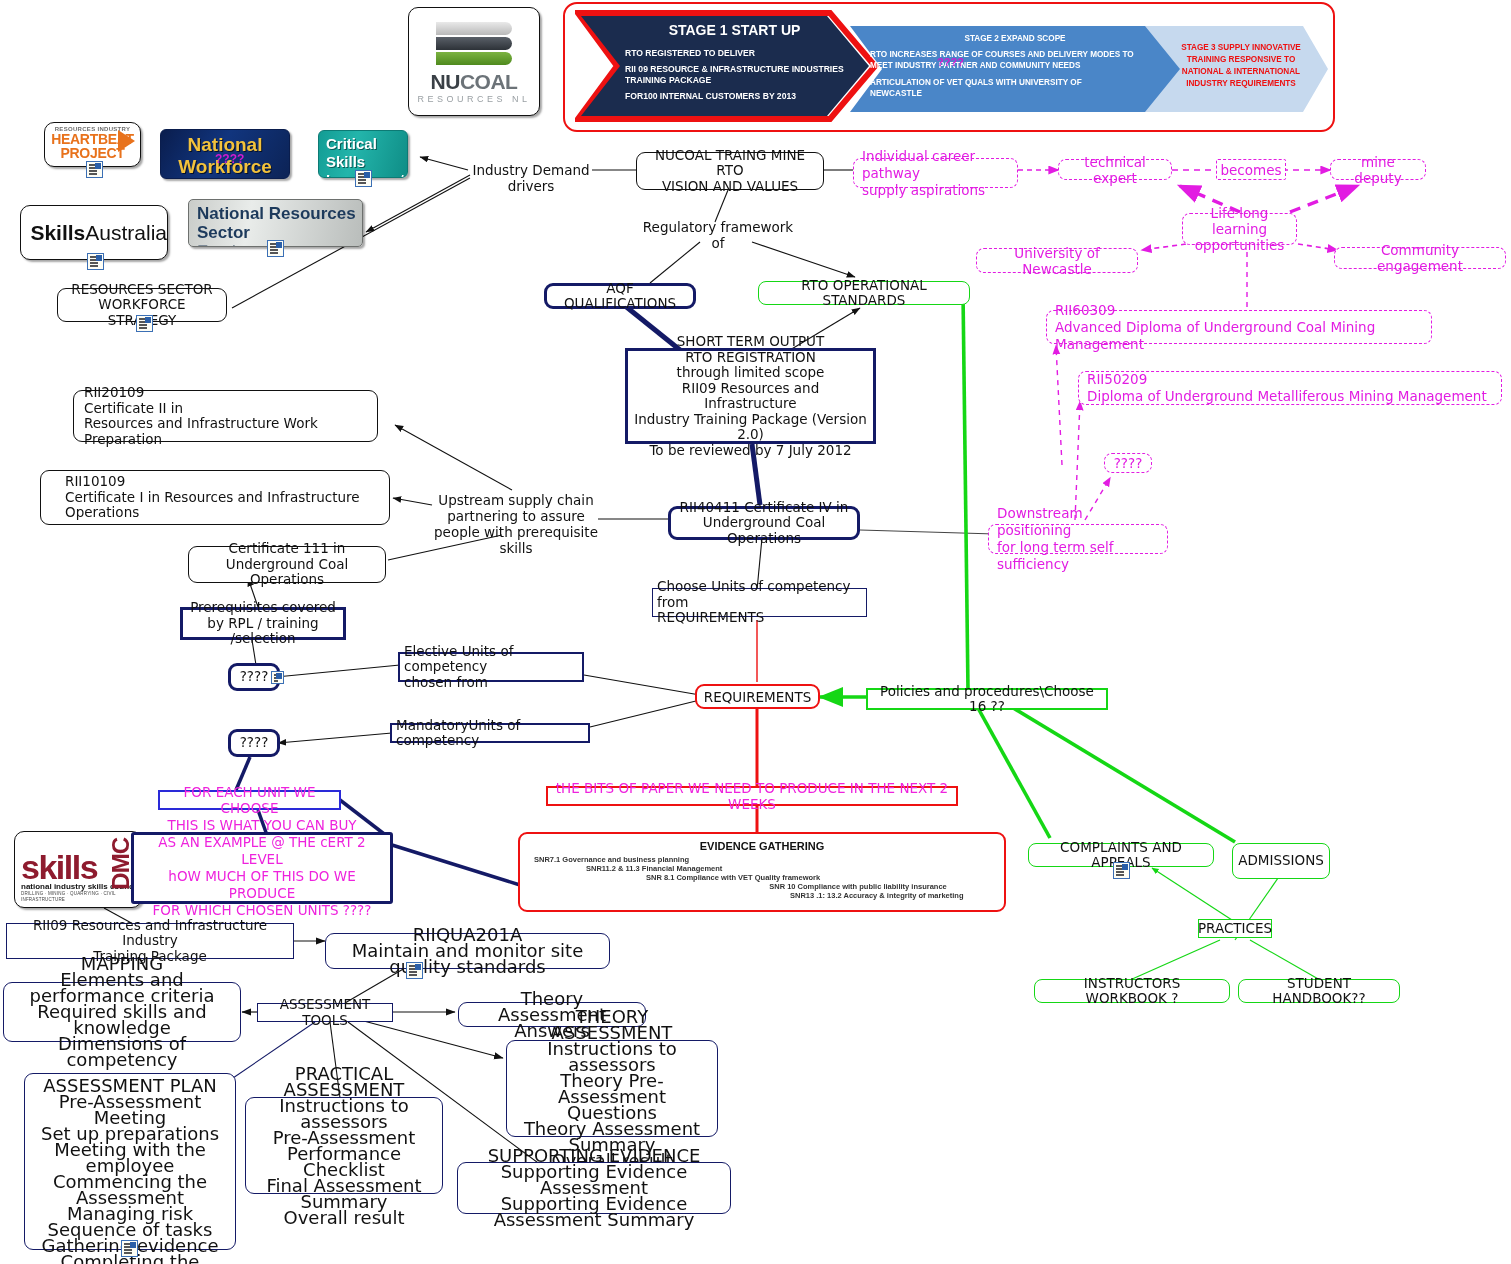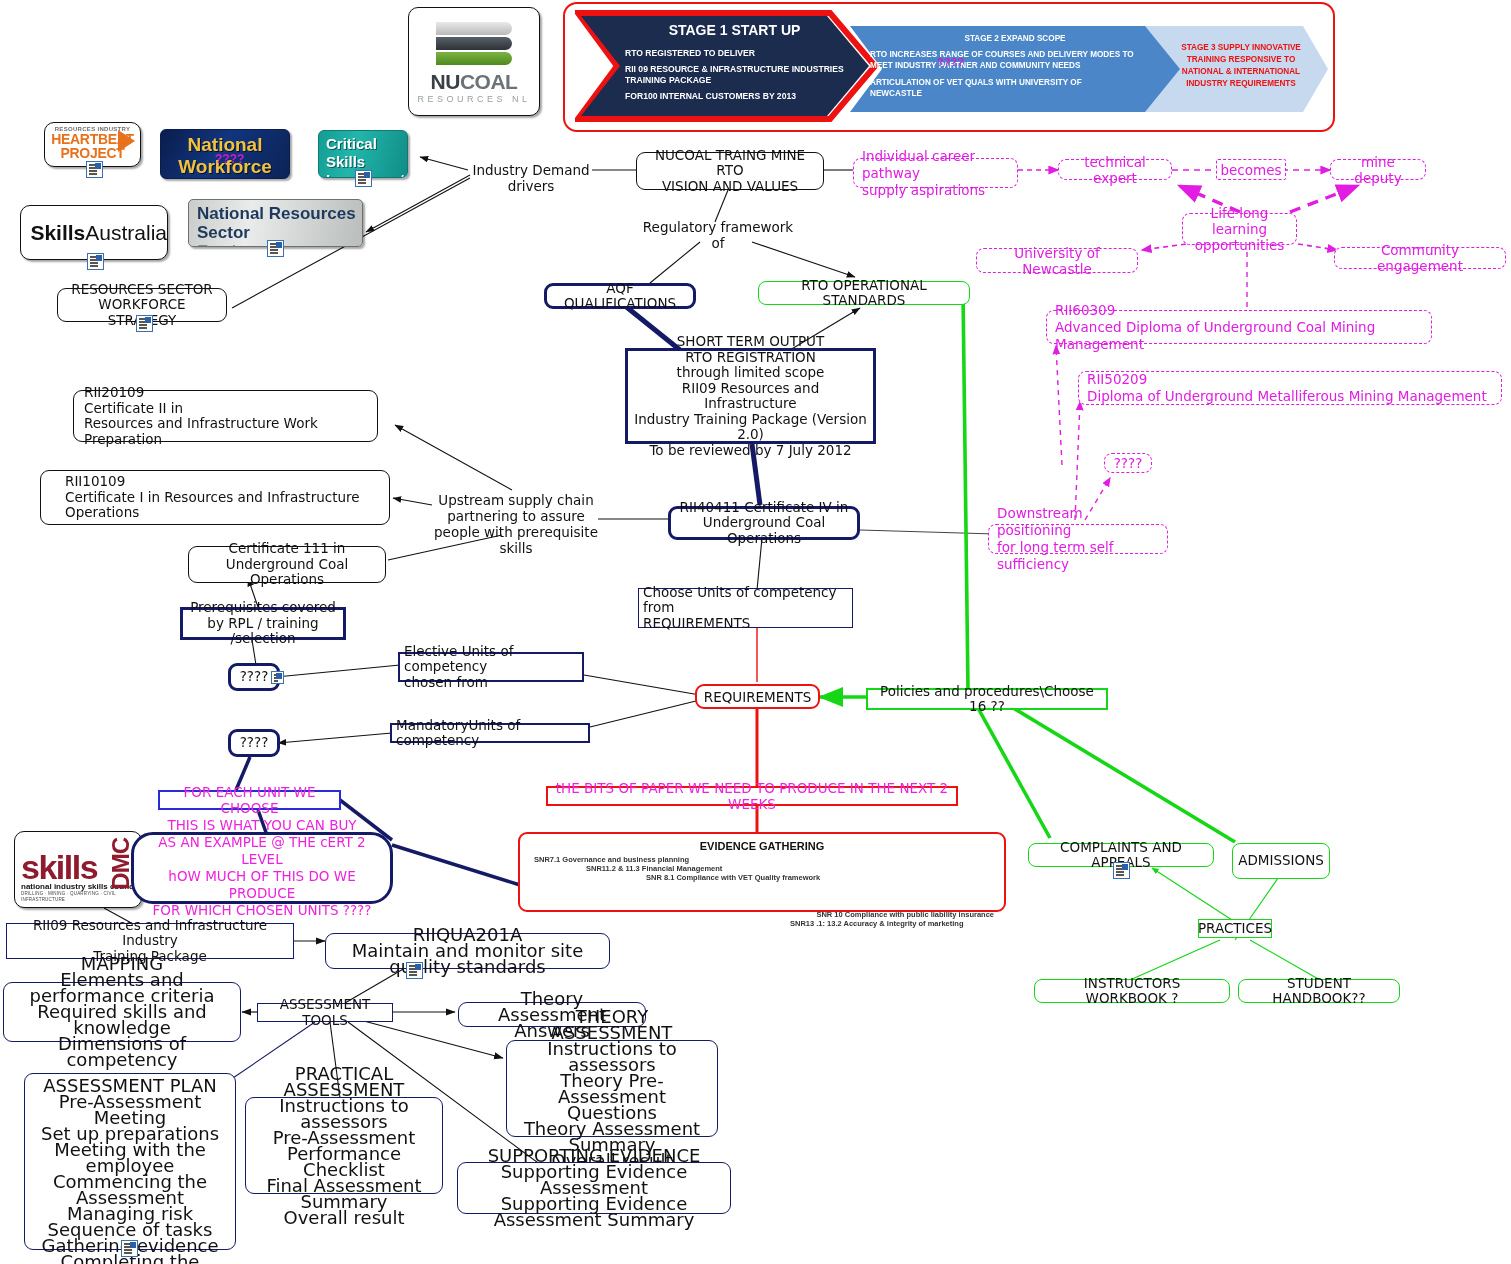--- a/index.html
+++ b/index.html
@@ -39,21 +39,21 @@
   .redsq{border:2.5px solid #ee1111;border-radius:0;color:#ee22dd;
     display:flex;align-items:center;justify-content:center;text-align:center;
     font-size:13.5px;padding:1px 4px;}
   .magdash{border:1.4px dashed #e21ce2;border-radius:8px;color:#e21ce2;
     display:flex;align-items:center;justify-content:center;text-align:center;
     font-size:13.5px;line-height:16px;padding:2px 6px;}
   .magdashL{border:1.4px dashed #e21ce2;border-radius:8px;color:#e21ce2;
     display:flex;align-items:center;justify-content:flex-start;text-align:left;
     font-size:13.5px;line-height:17px;padding:2px 8px;}
   .plain{color:#111;font-size:13.5px;line-height:16px;text-align:center;}
-  .navybox-mag{border:3px solid #141a66;border-radius:22px;color:#ee22dd;
+  .navybox-mag{border:3px solid #141a66;border-radius:3px;color:#ee22dd;
     display:flex;align-items:center;justify-content:center;text-align:center;
     font-size:13.5px;line-height:17px;padding:2px 6px;background:#fff;}
   .navysq-mag{border:2px solid #2a2ad8;border-radius:0;color:#ee22dd;
     display:flex;align-items:center;justify-content:center;text-align:center;
     font-size:13.5px;padding:1px 5px;background:#fff;}
   
   .docicon{position:absolute;width:17px;height:17px;border:1px solid #3b6fb5;
     background:#fdfdf5;box-sizing:border-box;}
   .docicon i{position:absolute;left:2px;top:2px;right:5px;height:1.5px;background:#555;}
   .docicon i:nth-child(2){top:5px;}
@@ -377,21 +377,21 @@
   <div class="docicon" style="left:271px;top:671px;width:13px;height:13px;">
       <i></i>
       <i></i>
       <i></i>
       <b></b>
     </div>
   <div class="node navy" style="left:228px;top:729px;width:52px;height:28px;">????</div>
 
   <div class="node navy" style="left:668px;top:506px;width:192px;height:34px;white-space:pre-line;">RII40411  Certificate IV in
 Underground Coal Operations</div>
-  <div class="node navysq2" style="left:638px;top:588px;width:215px;height:40px;white-space:pre-line;">Choose Units of competency from
+  <div class="node navysq2" style="left:652px;top:588px;width:215px;height:29px;white-space:pre-line;">Choose Units of competency from
 REQUIREMENTS</div>
 
   <div class="node navysq" style="left:398px;top:652px;width:186px;height:30px;white-space:pre-line;">Elective Units of competency
 chosen from</div>
   <div class="node navysq" style="left:390px;top:723px;width:200px;height:20px;">MandatoryUnits of competency</div>
 
   <div class="node red" style="left:695px;top:684px;width:125px;height:25px;">REQUIREMENTS</div>
   <div class="node greensq" style="left:866px;top:688px;width:242px;height:22px;">Policies and procedures\Choose 16 ??</div>
 
   <div class="node navysq-mag" style="left:158px;top:790px;width:183px;height:20px;">FOR EACH UNIT WE CHOOSE</div>
@@ -399,21 +399,21 @@
   <div class="node navybox-mag" style="left:131px;top:832px;width:262px;height:72px;white-space:pre-line;">THIS IS WHAT YOU CAN BUY
 AS AN EXAMPLE @ THE cERT 2 LEVEL
 hOW MUCH OF THIS DO WE PRODUCE
 FOR  WHICH CHOSEN UNITS ????</div>
 
   <div class="node red" style="left:518px;top:832px;width:488px;height:80px;flex-direction:column;align-items:stretch;justify-content:flex-start;padding:6px 10px;">
     <div class="ev-title">EVIDENCE GATHERING</div>
     <div class="ev-line" style="text-align:left;margin-top:3px;padding-left:4px;">SNR7.1 Governance  and business planning</div>
     <div class="ev-line" style="text-align:left;padding-left:56px;">SNR11.2 &amp; 11.3 Financial Management</div>
     <div class="ev-line" style="text-align:left;padding-left:116px;">SNR 8.1 Compliance with VET Quality framework</div>
-    <div class="ev-line" style="text-align:right;padding-left:192px;margin-top:28px;">SNR 10 Compliance with public liability insurance</div>
+    <div class="ev-line" style="text-align:center;padding-left:192px;">SNR 10 Compliance with public liability insurance</div>
     <div class="ev-line" style="text-align:left;padding-left:260px;">SNR13 .1: 13.2 Accuracy &amp; integrity of marketing</div>
   </div>
 
   <div class="node navysq2" style="left:6px;top:923px;width:288px;height:36px;white-space:pre-line;justify-content:center;text-align:center;">RII09 Resources and Infrastructure Industry
 Training Package</div>
   <div class="node navythin" style="left:325px;top:933px;width:285px;height:36px;white-space:pre-line;">RIIQUA201A
 Maintain and monitor site quality standards</div>
   <div class="docicon" style="left:406px;top:962px;">
       <i></i>
       <i></i>

